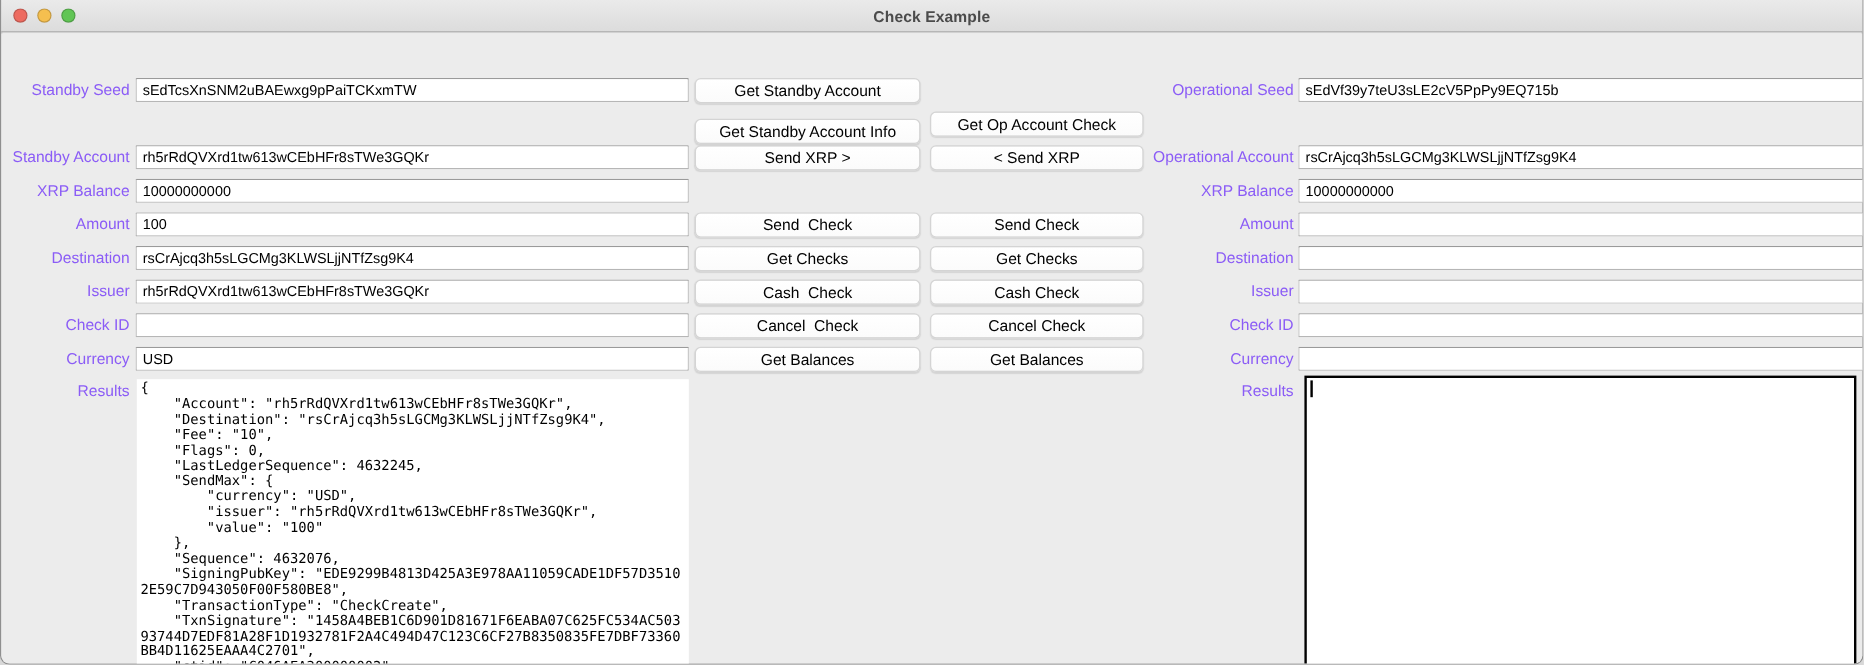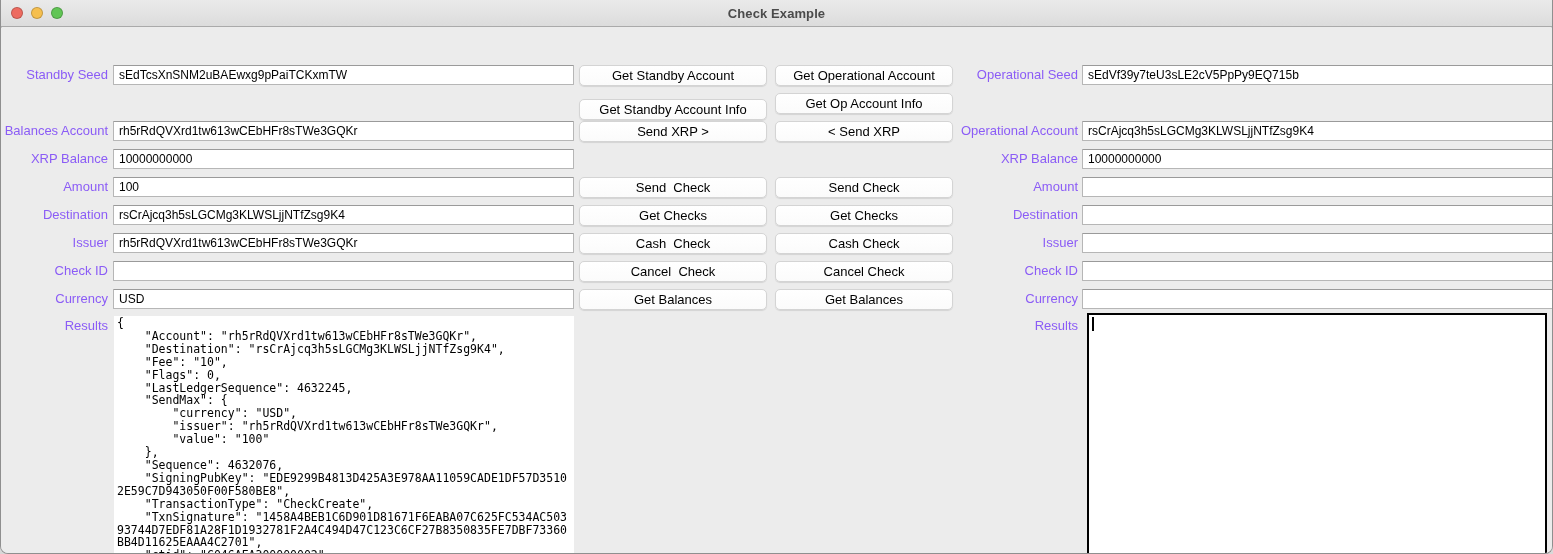--- a/index.html
+++ b/index.html
@@ -85,21 +85,21 @@
       <button class="light" id="tl-zoom" style="background: rgb(97, 197, 85);"></button>
     </div>
     <span class="title">Check Example</span>
   </div>
 
   <div class="content">
 
     <span class="lbl llbl" style="top:37px">Standby Seed</span>
     <input class="field lf" style="top: 37px;" value="sEdTcsXnSNM2uBAEwxg9pPaiTCKxmTW">
 
-    <span class="lbl llbl" style="top:93px">Balances Account</span>
+    <span class="lbl llbl" style="top:93px">Standby Account</span>
     <input class="field lf" style="top: 93px;" value="rh5rRdQVXrd1tw613wCEbHFr8sTWe3GQKr">
 
     <span class="lbl llbl" style="top:121px">XRP Balance</span>
     <input class="field lf" style="top: 121px;" value="10000000000">
 
     <span class="lbl llbl" style="top:149px">Amount</span>
     <input class="field lf" style="top: 149px;" value="100">
 
     <span class="lbl llbl" style="top:177px">Destination</span>
     <input class="field lf" style="top: 177px;" value="rsCrAjcq3h5sLGCMg3KLWSLjjNTfZsg9K4">
@@ -137,22 +137,21 @@
 
     <button class="btn bcol1" style="top:37px">Get Standby Account</button>
     <button class="btn bcol1" style="top:71px">Get Standby Account Info</button>
     <button class="btn bcol1" style="top:93px">Send XRP &gt;</button>
     <button class="btn bcol1" style="top:149px">Send  Check</button>
     <button class="btn bcol1" style="top:177px">Get Checks</button>
     <button class="btn bcol1" style="top:205px">Cash  Check</button>
     <button class="btn bcol1" style="top:233px">Cancel  Check</button>
     <button class="btn bcol1" style="top:261px">Get Balances</button>
 
-    <button class="btn bcol2" style="top:37px">Get Operational Account</button>
-    <button class="btn bcol2" style="top:65px">Get Op Account Info</button>
+    <button class="btn bcol2" style="top:65px">Get Op Account Check</button>
     <button class="btn bcol2" style="top:93px">&lt; Send XRP</button>
     <button class="btn bcol2" style="top:149px">Send Check</button>
     <button class="btn bcol2" style="top:177px">Get Checks</button>
     <button class="btn bcol2" style="top:205px">Cash Check</button>
     <button class="btn bcol2" style="top:233px">Cancel Check</button>
     <button class="btn bcol2" style="top:261px">Get Balances</button>
 
     <span class="lbl rlbl" style="top:37px">Operational Seed</span>
     <input class="field rf" style="top: 37px;" value="sEdVf39y7teU3sLE2cV5PpPy9EQ715b">
 

